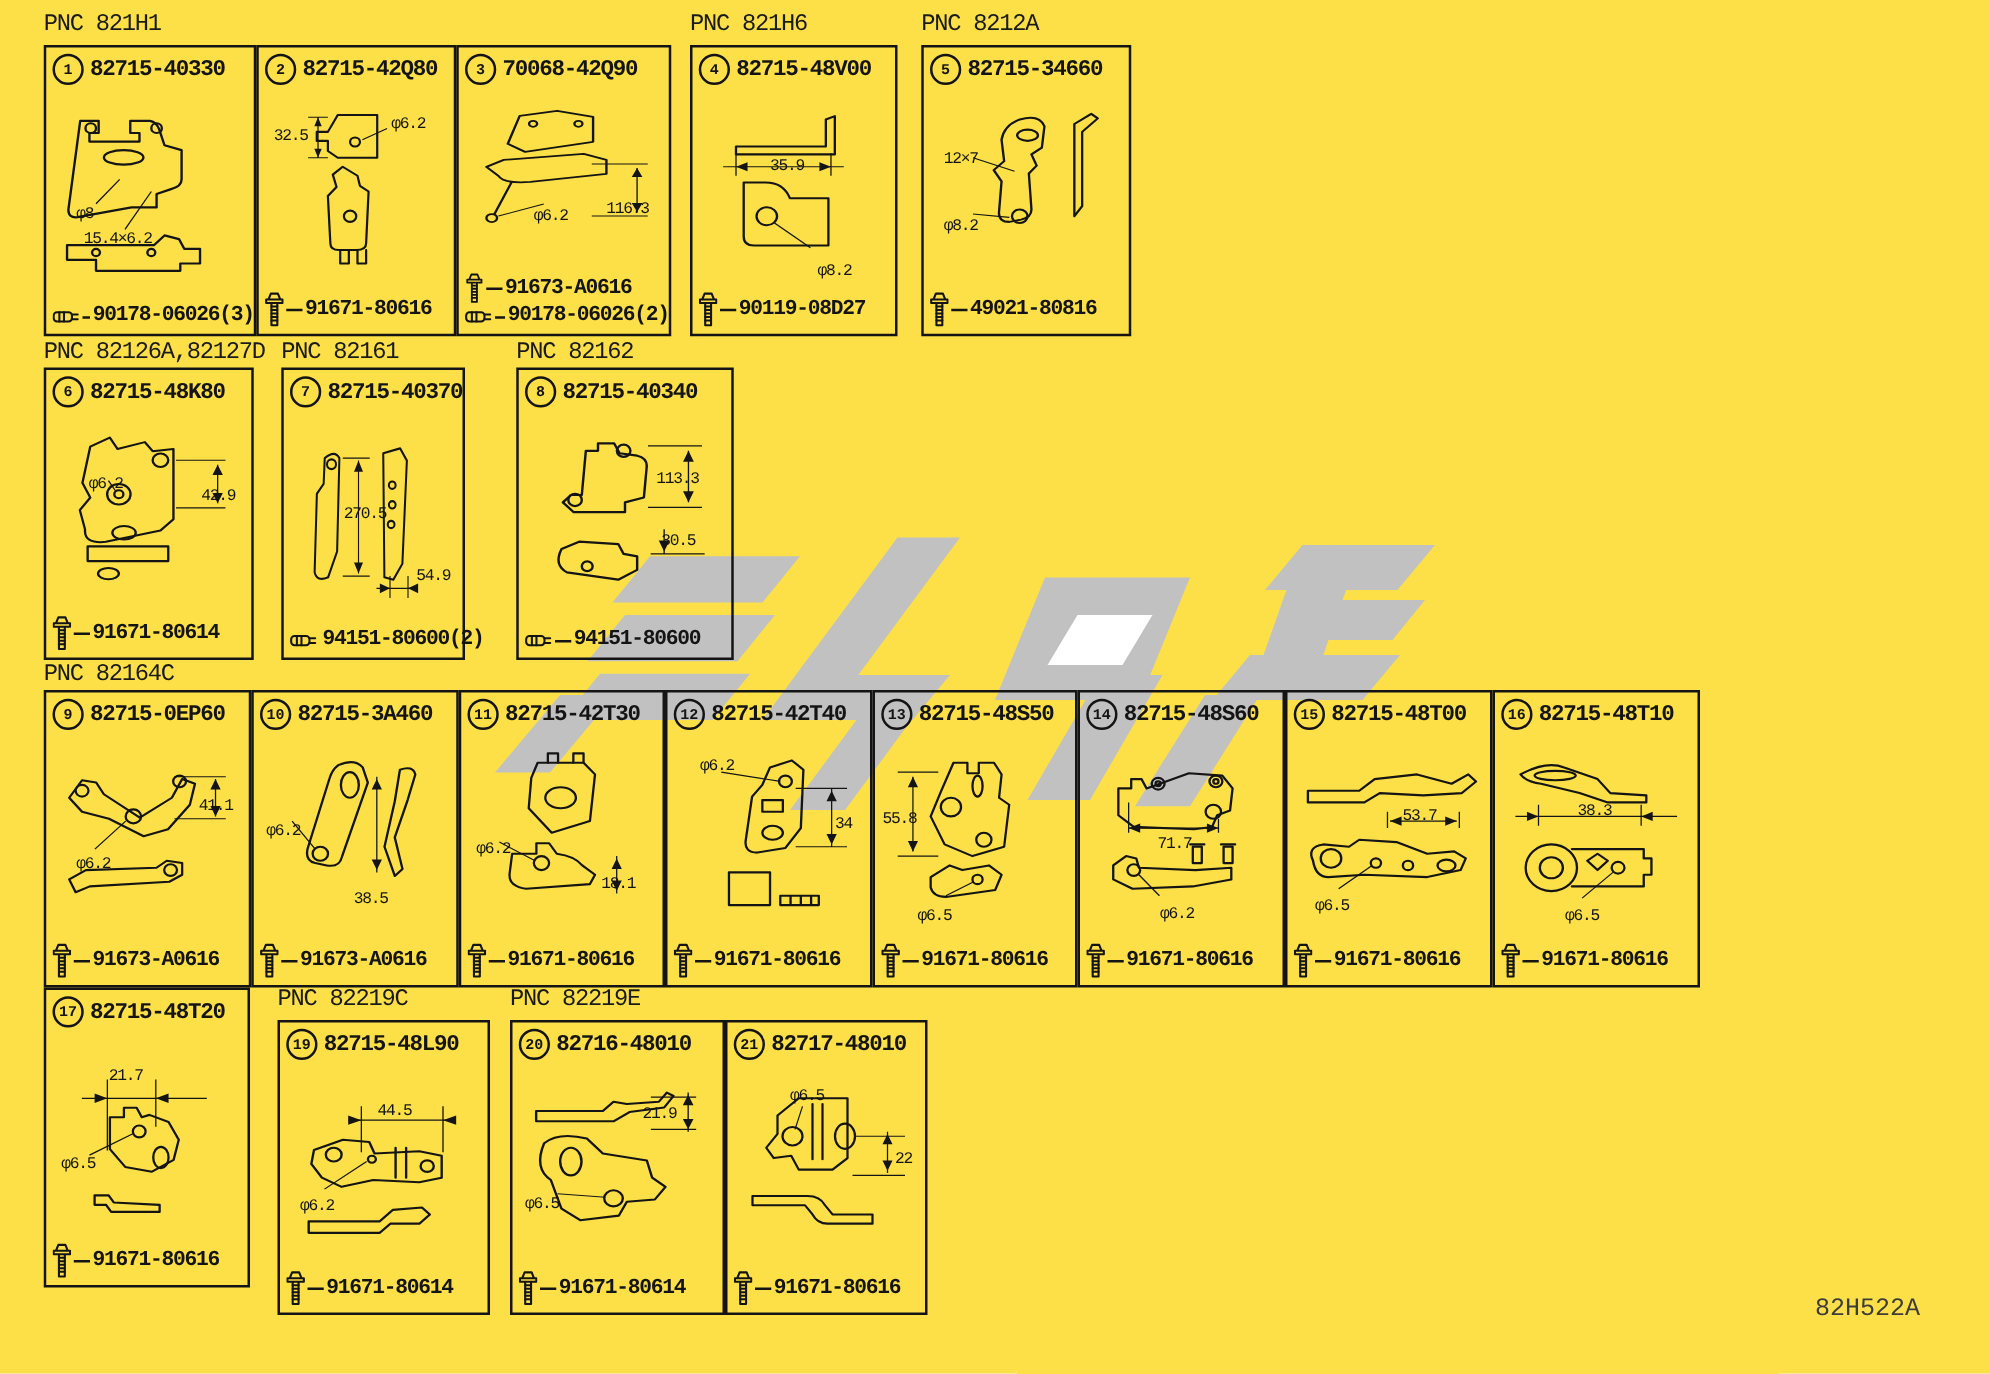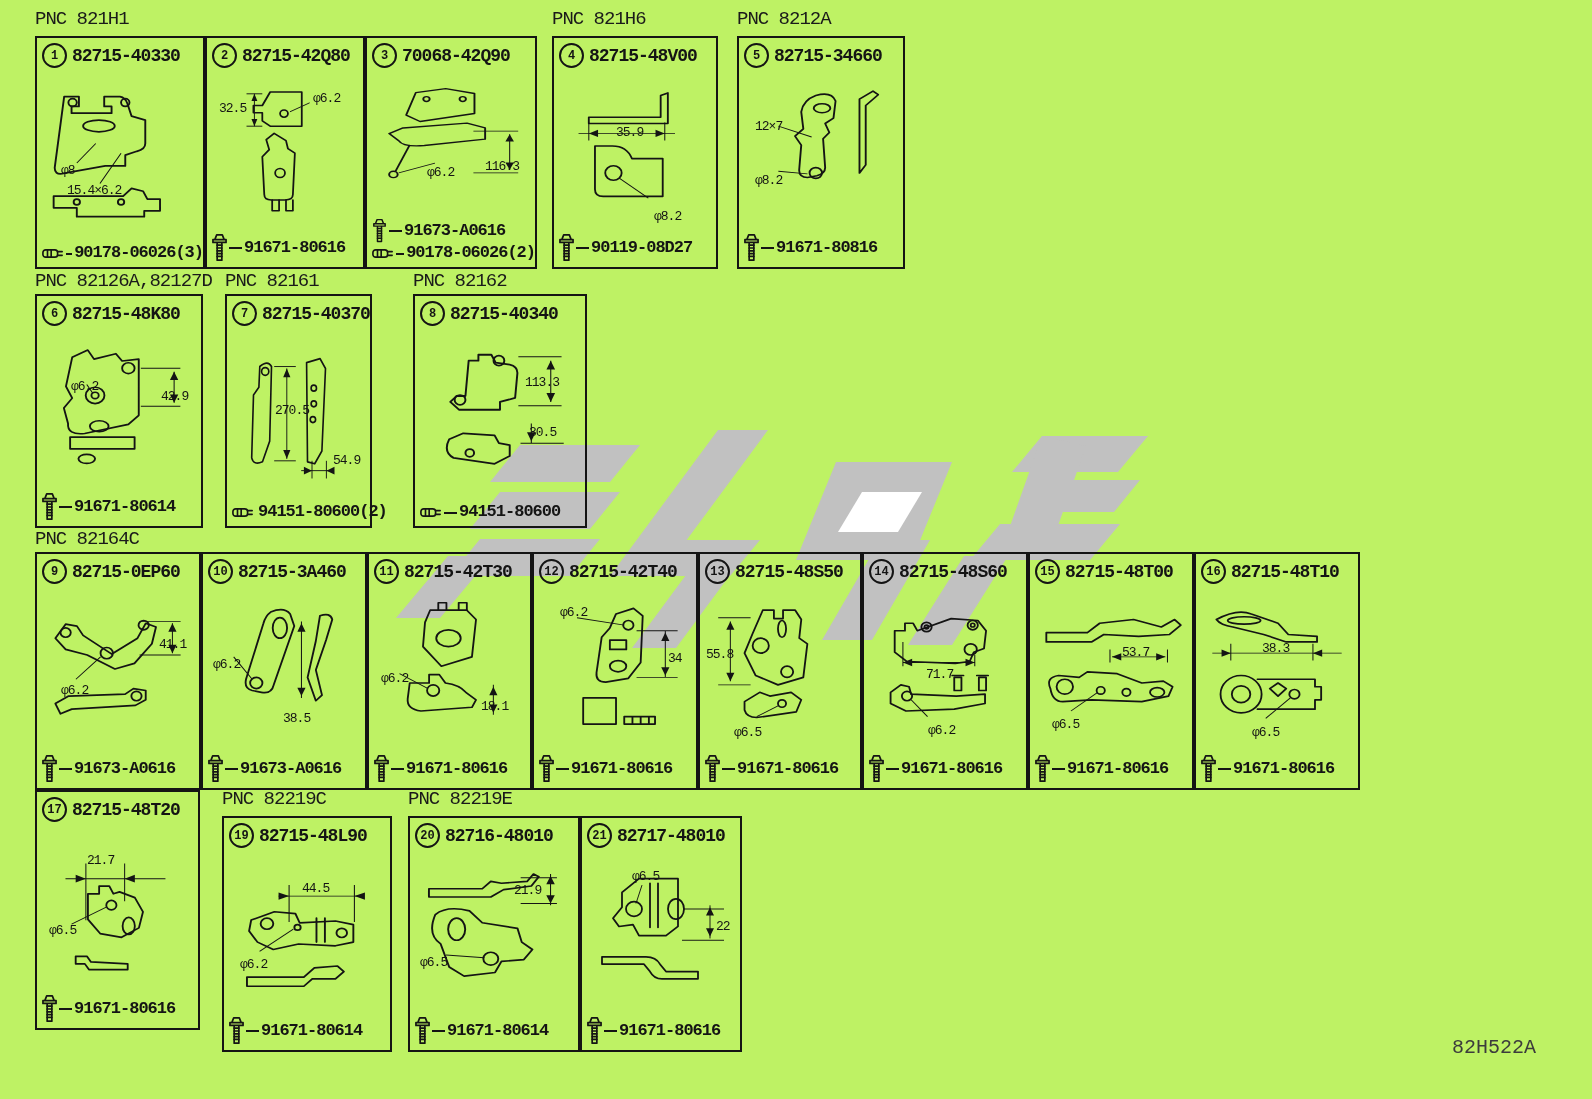--- a/index.html
+++ b/index.html
@@ -1,16 +1,16 @@
 <!DOCTYPE html>
 <html><head>
 <meta charset="utf-8">
 <style>
   html,body{margin:0;padding:0;background:#fff;}
-  .canvas{position:relative;width:1592px;height:1099px;background:#bef264;overflow:hidden;
+  .canvas{position:relative;width:1592px;height:1099px;background:#fde047;overflow:hidden;
           font-family:"Liberation Mono","DejaVu Sans Mono",monospace;color:#141414;}
   .wm{position:absolute;left:0;top:0;z-index:0;}
   .pnc{position:absolute;z-index:2;font-size:19px;letter-spacing:-1px;white-space:nowrap;color:#1a1a1a;}
   .cell{position:absolute;z-index:1;border:2px solid #141414;box-sizing:border-box;
         display:flex;flex-direction:column;background:transparent;}
   .hd{display:flex;align-items:center;gap:5px;padding:5px 2px 0 5px;white-space:nowrap;}
   .circ{flex:0 0 auto;width:21px;height:21px;border:2px solid #141414;border-radius:50%;
         display:flex;align-items:center;justify-content:center;font-size:12px;font-weight:bold;background:transparent;}
   .pn{font-size:18px;font-weight:bold;letter-spacing:-1px;text-align:right;}
   .art{position:relative;flex:1 1 auto;margin:15px 4px;}
@@ -206,21 +206,21 @@
       <div class="dim" style="left:12px;top:36px">12×7</div>
       <div class="dim" style="left:12px;top:90px">φ8.2</div>
     </div>
     <div class="frs">
         <div class="fr">
       <svg class="fic" width="15" height="30" viewBox="0 0 16 32">
             <path class="s" d="M3 7 L5 2 H11 L13 7 M1 7 H15 V10 H1 Z M5.5 10 V29 H10.5 V10"></path>
             <path class="s" d="M5.5 13 H10.5 M5.5 16 H10.5 M5.5 19 H10.5 M5.5 22 H10.5 M5.5 25 H10.5"></path>
           </svg>
       <span class="dash"></span>
-          <span class="fnum">91671-80816</span>
+          <span class="fnum">49021-80816</span>
     </div>
       </div>
   </div>
 
   <div class="cell" style="left:35px;top:294px;width:168px;height:234px">
     <div class="hd">
         <span class="circ">6</span>
         <span class="pn">82715-48K80</span>
       </div>
     <div class="art">

